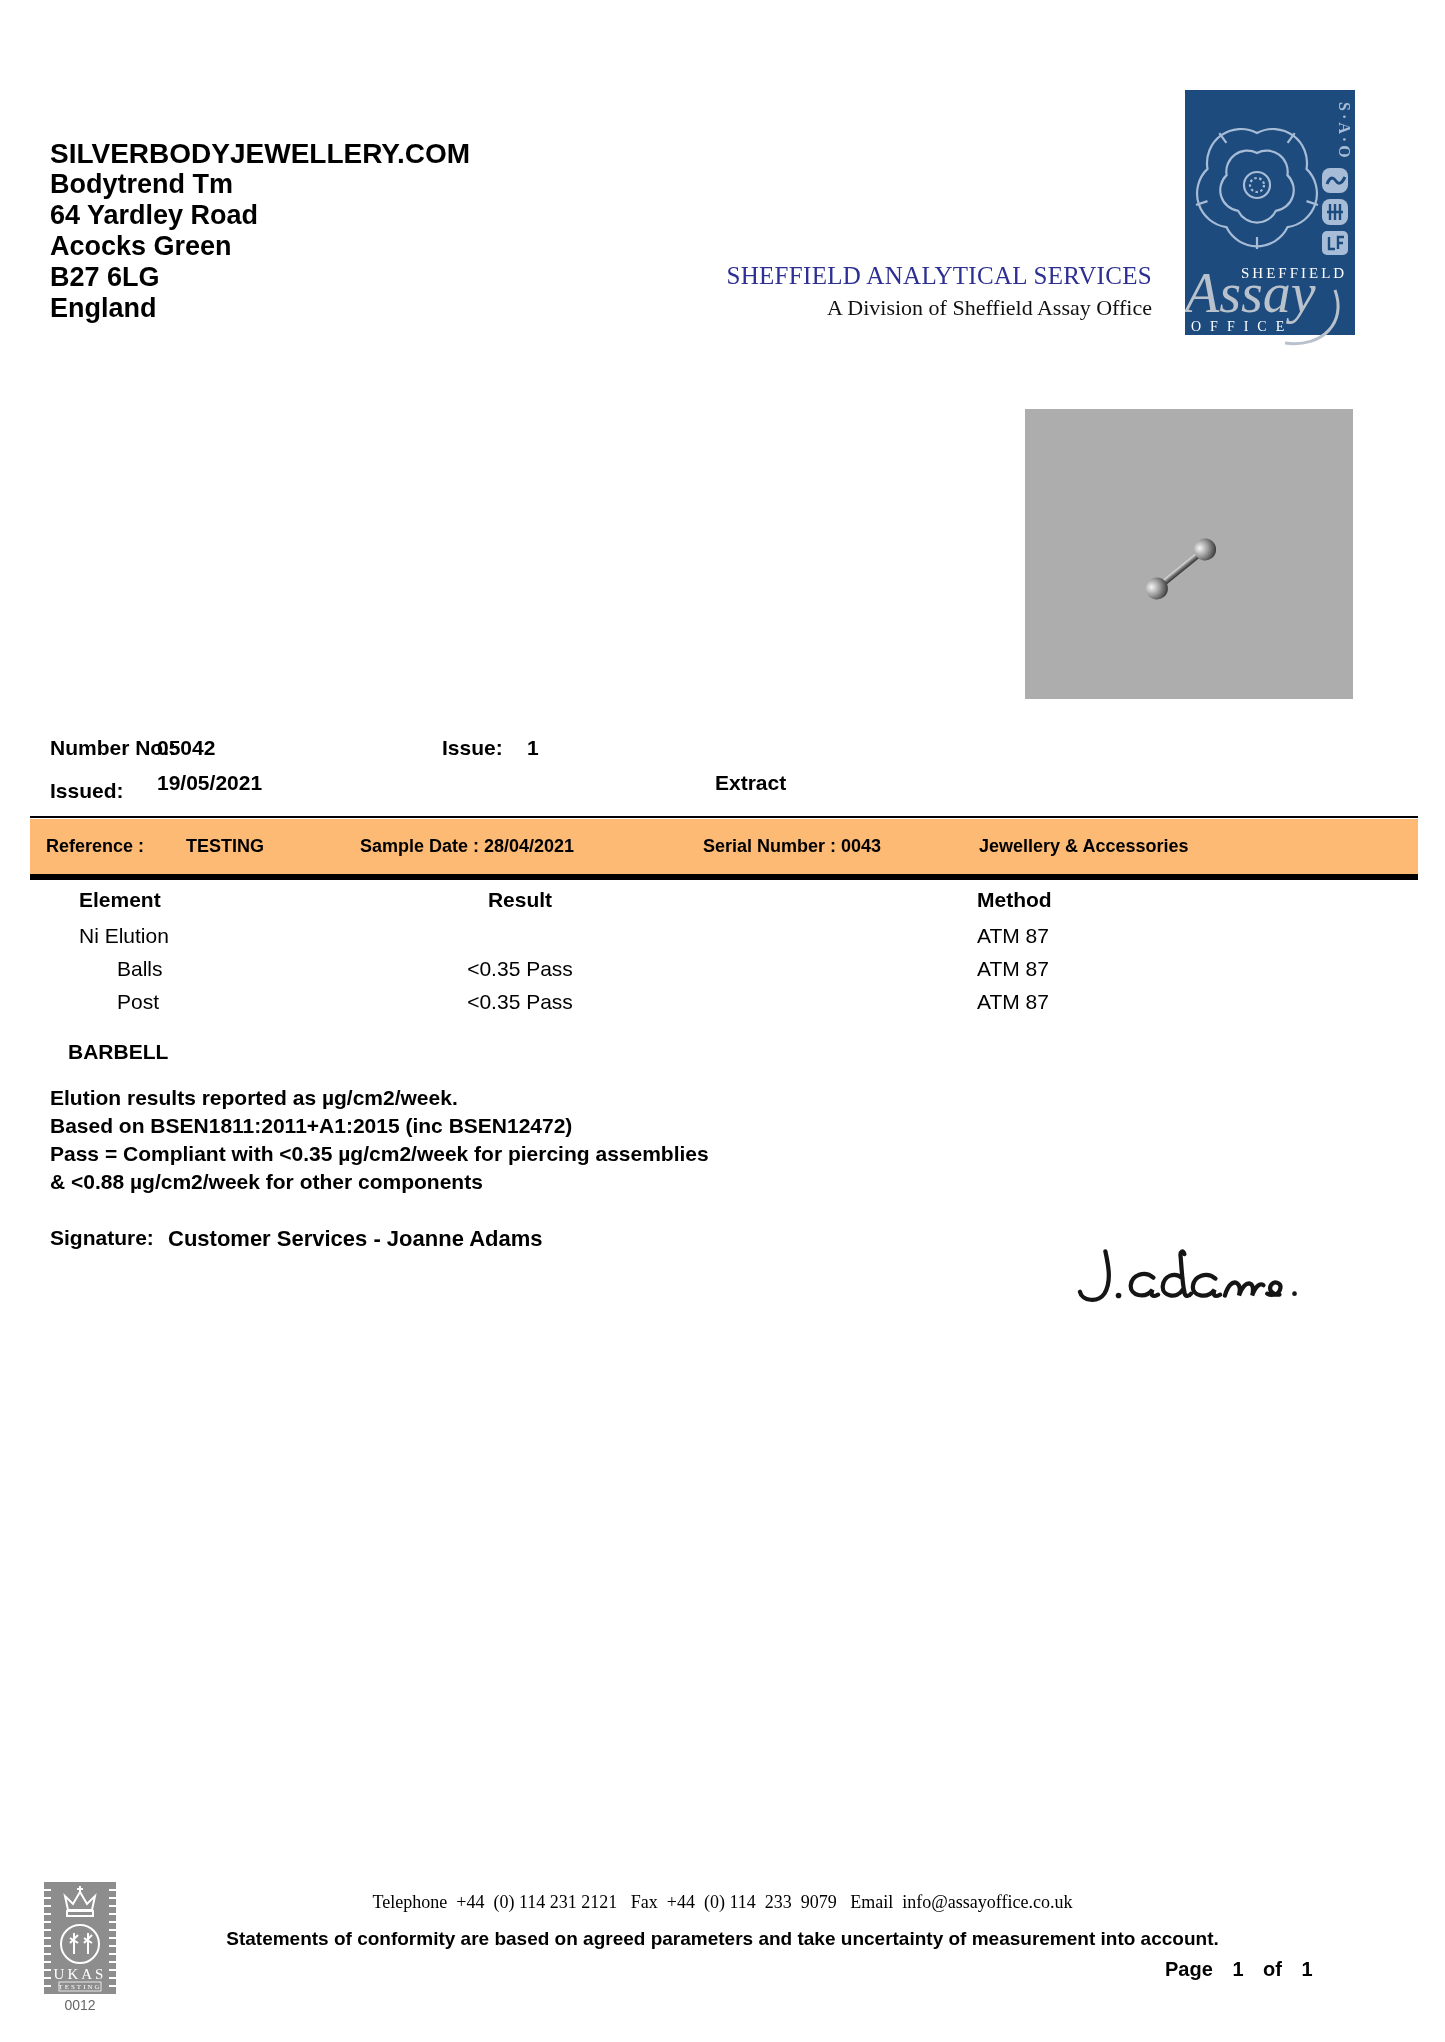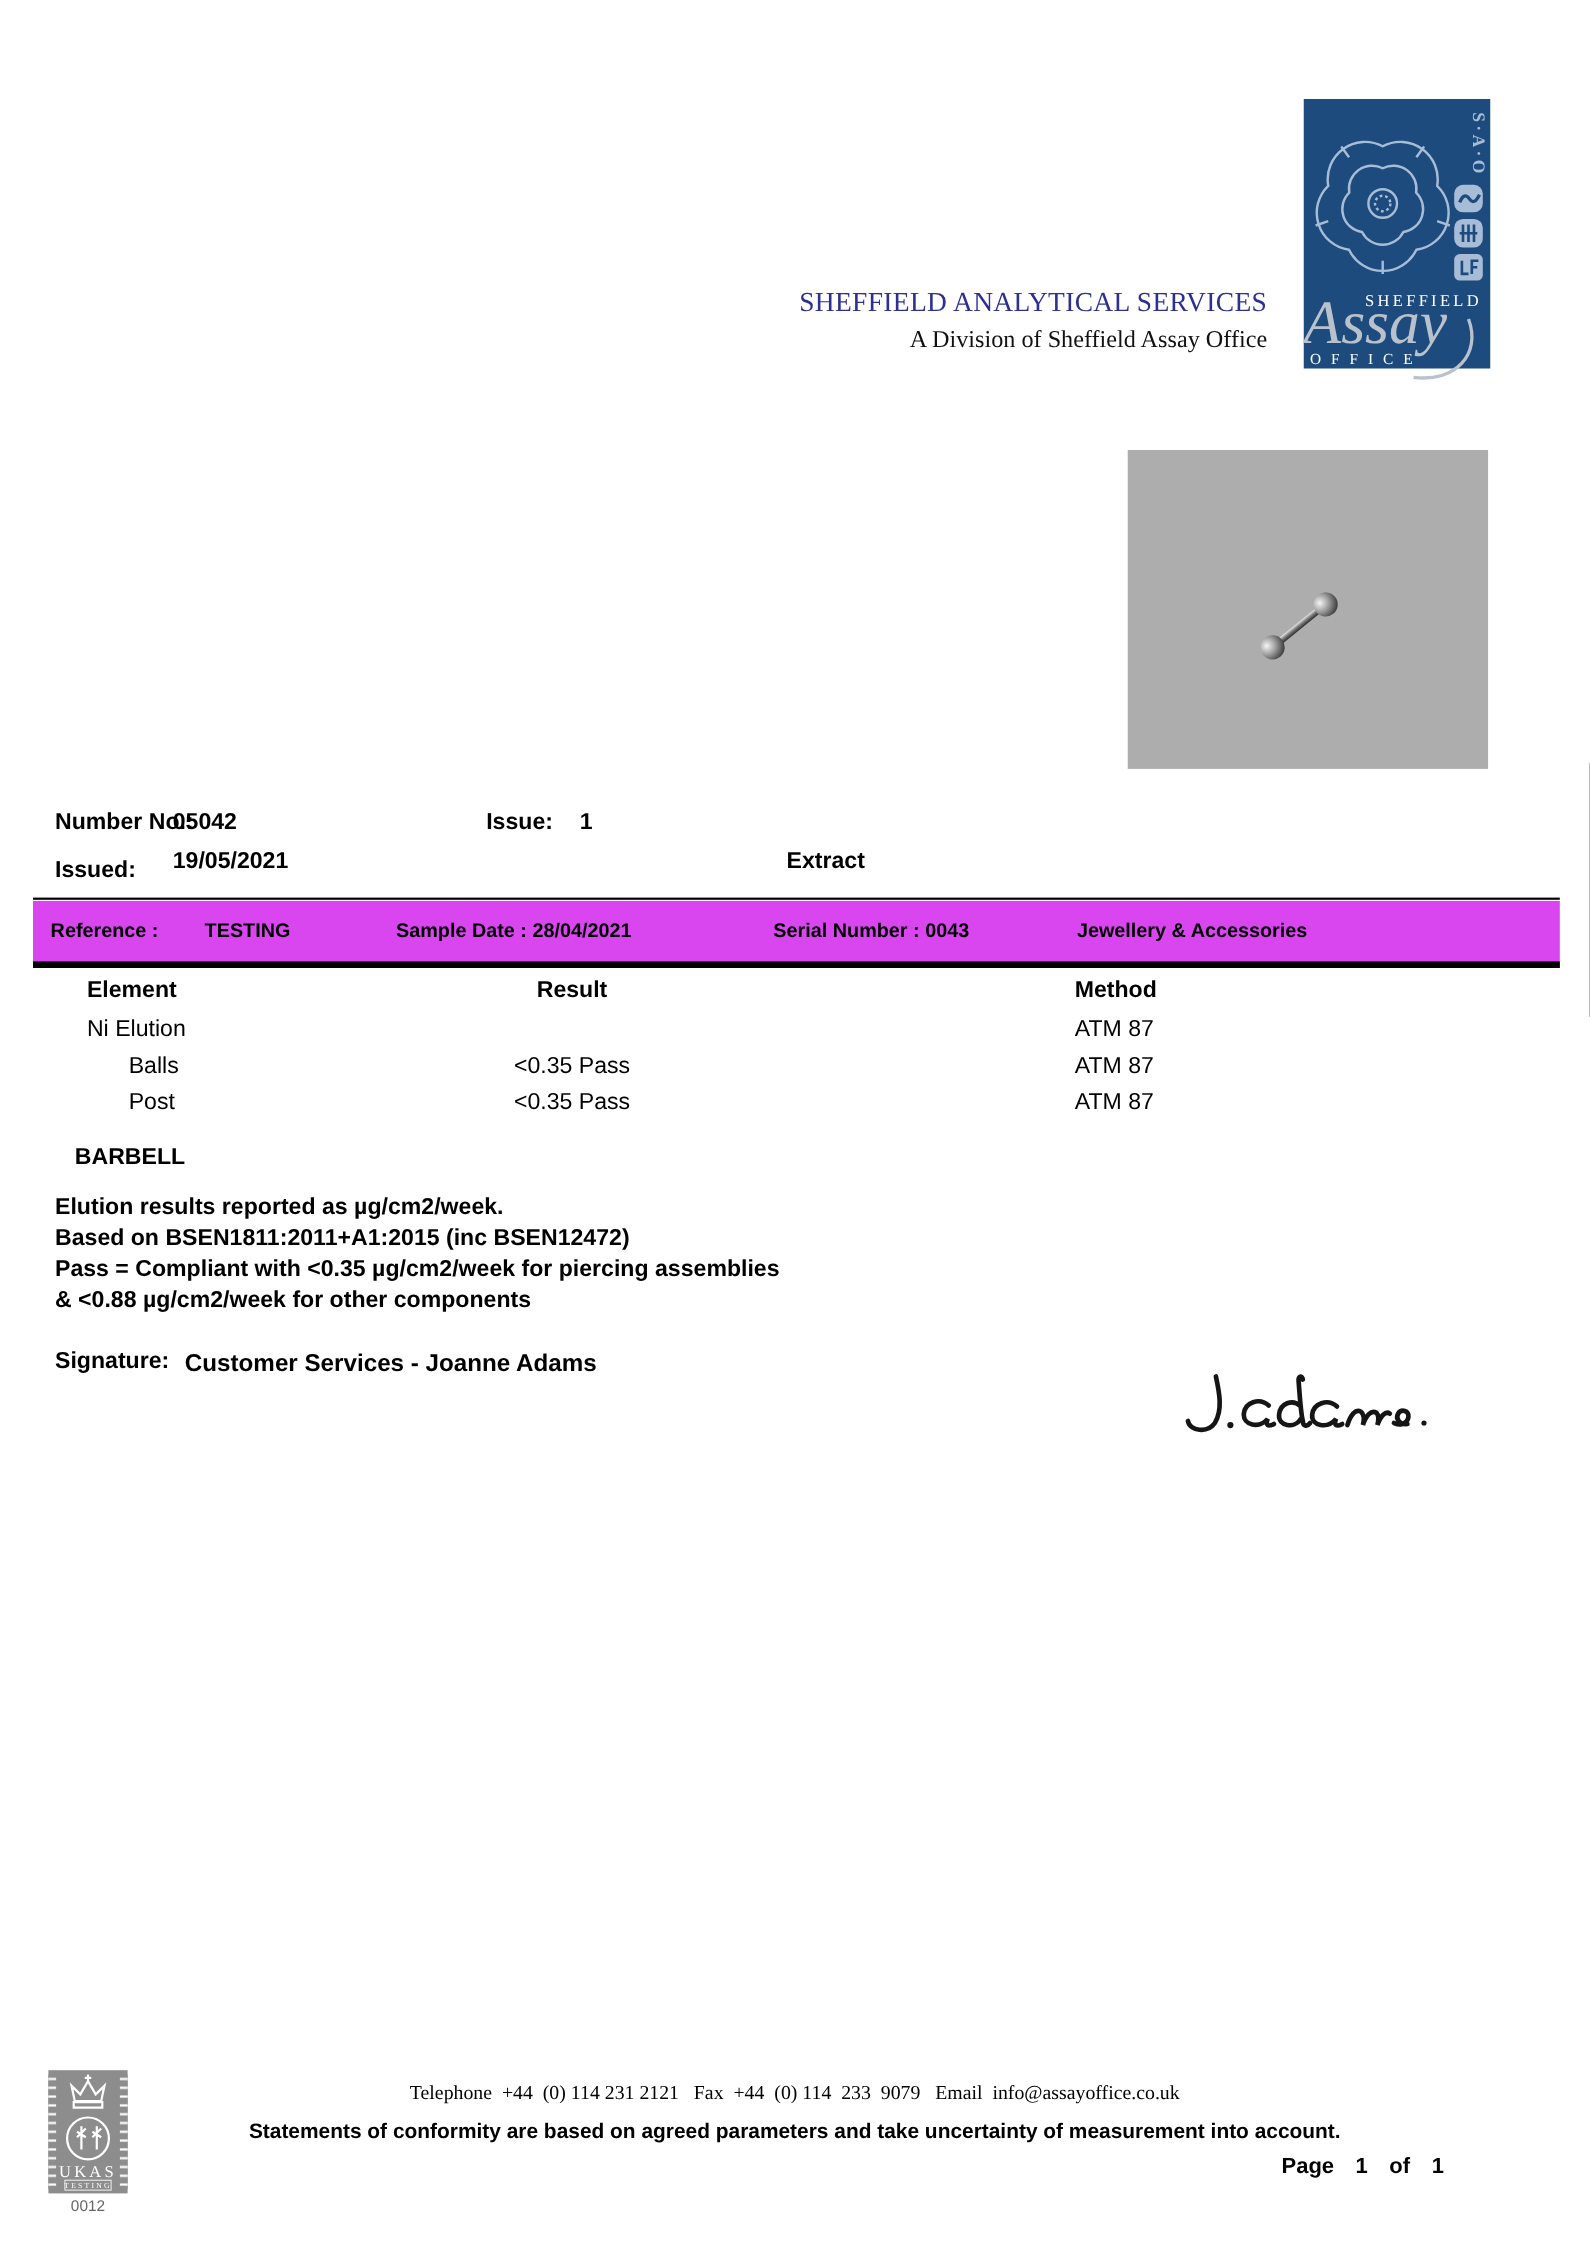--- a/index.html
+++ b/index.html
@@ -12,40 +12,48 @@
   .address{left:50px;top:138px;font-weight:bold;font-size:27px;line-height:31px;}
   .address .addr-name{font-size:28px;}
   
   .lab-title-block{top:262px;left:560px;width:592px;text-align:right;}
   .lab-title{font-family:"Liberation Serif", serif;font-size:25px;color:#2d2f92;letter-spacing:0.3px;}
   .lab-subtitle{font-family:"Liberation Serif", serif;font-size:22px;color:#111;margin-top:5px;}
   
   .meta{font-size:21px;font-weight:bold;}
   
   .top-rule{left:30px;top:816px;width:1388px;height:2px;background:#000;}
-  .sample-bar{left:30px;top:819px;width:1388px;height:55px;background:#d946ef;
+  .sample-bar{left:30px;top:819px;width:1388px;height:55px;background:#fdba74;
               border-bottom:6px solid #000;}
   .sample-bar span{position:absolute;top:0;line-height:55px;font-weight:bold;font-size:18px;}
   
   .cell{font-size:21px;}
   .result-col{left:380px;width:280px;text-align:center;}
   
   .notes{left:50px;top:1084px;font-size:21px;font-weight:bold;line-height:28px;}
   
   .f-line{left:0;width:1445px;text-align:center;font-family:"Liberation Serif", serif;}
   .office-name{letter-spacing:5px;word-spacing:12px;margin-right:16px;}
   .conformity{font-family:"Liberation Sans", sans-serif;font-weight:bold;font-size:19px;}
   .pageno{font-size:20px;font-weight:bold;}
   .pageno span{margin-right:14px;}
 </style>
 </head>
 <body>
 
 <div class="page">
 
+  <div class="abs address">
+    <div class="addr-name">SILVERBODYJEWELLERY.COM</div>
+    <div>Bodytrend Tm</div>
+    <div>64 Yardley Road</div>
+    <div>Acocks Green</div>
+    <div>B27 6LG</div>
+    <div>England</div>
+  </div>
 
   <div class="abs lab-title-block">
     <div class="lab-title">SHEFFIELD ANALYTICAL SERVICES</div>
     <div class="lab-subtitle">A Division of Sheffield Assay Office</div>
   </div>
 
   <div class="abs" style="left:1185px;top:90px;width:170px;height:265px;">
     <svg width="170" height="265" viewBox="0 0 170 265">
       <rect x="0" y="0" width="170" height="245" fill="#1e4b7d"></rect>
 

